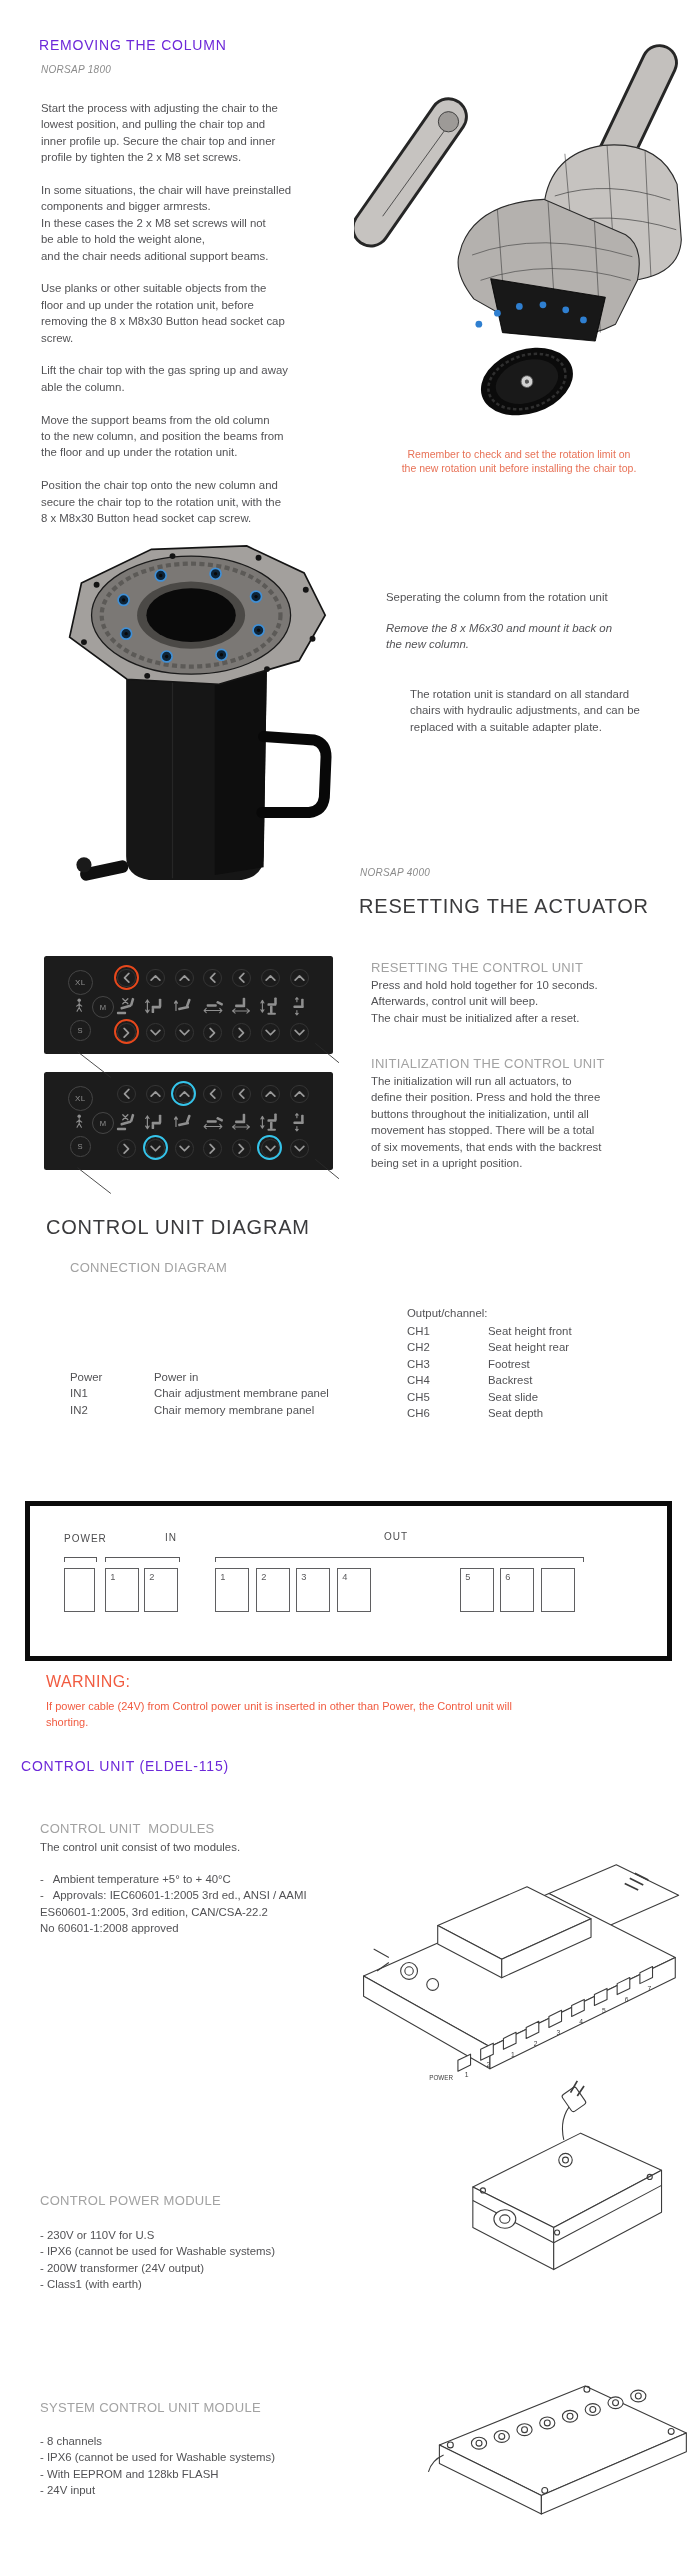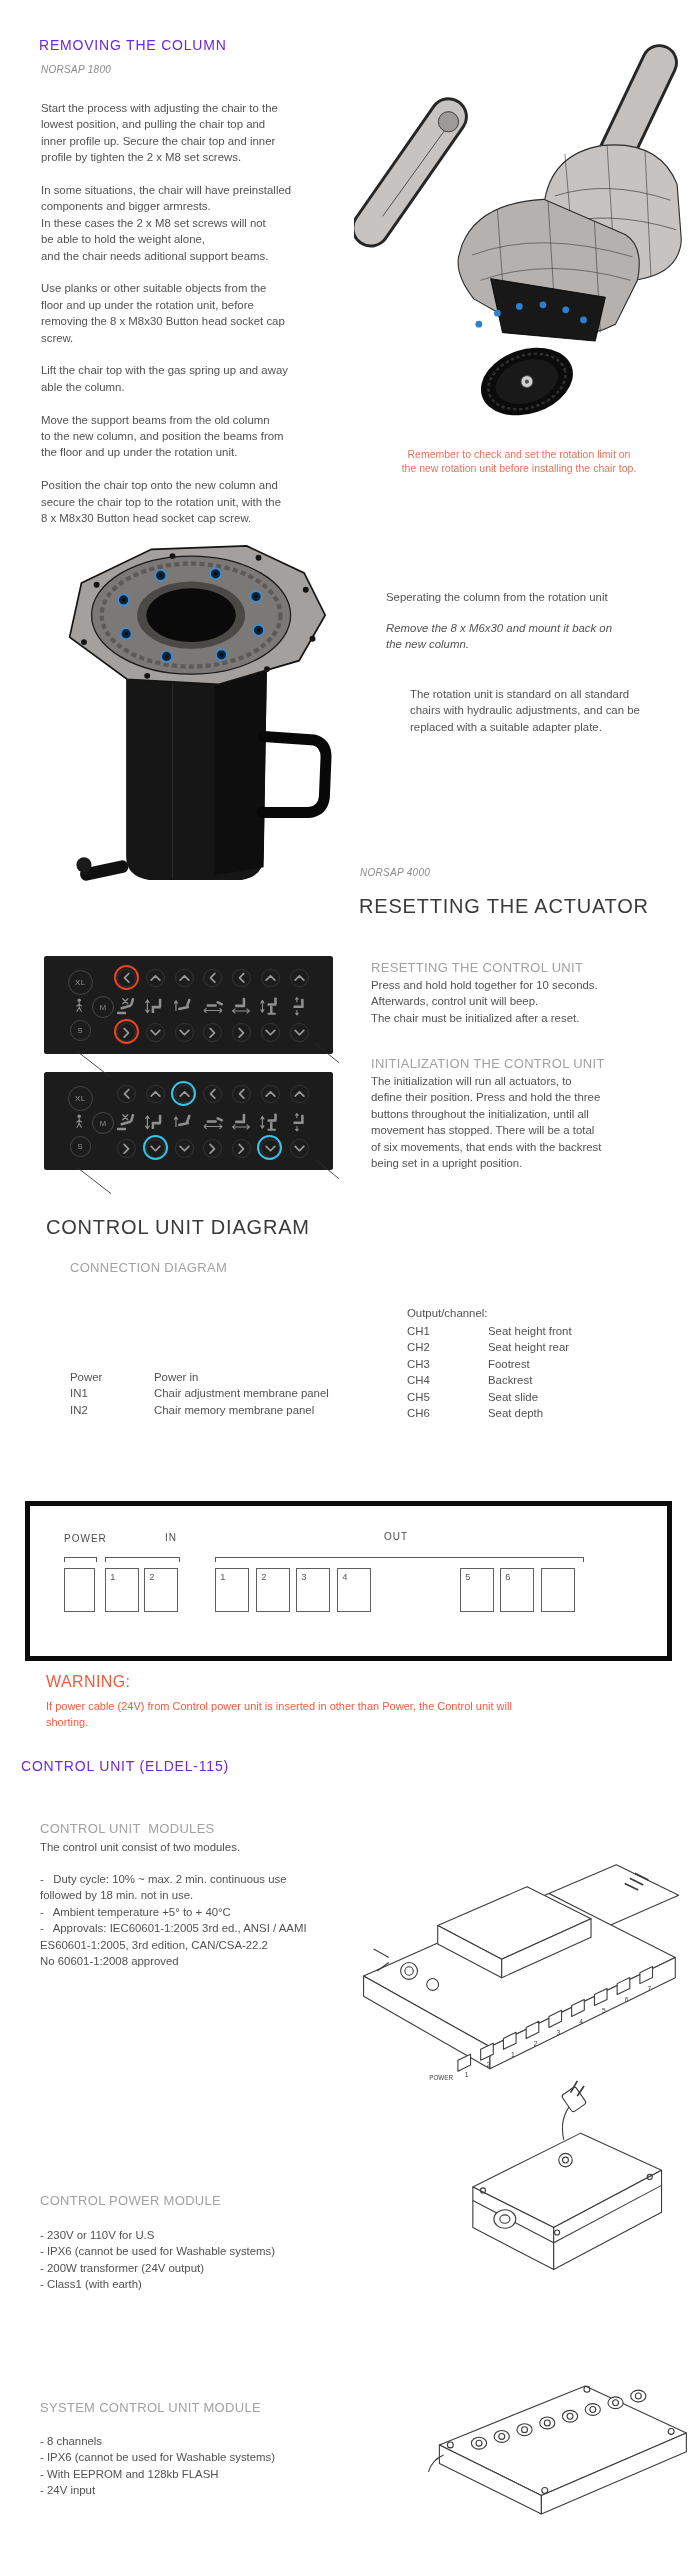--- a/index.html
+++ b/index.html
@@ -550,22 +550,20 @@
   <div class="port" style="left:541px;"></div>
 
   <div class="abs warn-title" style="left:46px;top:1673px;">WARNING:</div>
   <div class="abs warn-body" style="left:46px;top:1698px;width:608px;">If power cable (24V) from Control power unit is inserted in other than Power, the Control unit will
 shorting.</div>
 
   <div class="abs title" style="left:21px;top:1758px;">CONTROL UNIT (ELDEL-115)</div>
   <div class="abs gray-head" style="left:40px;top:1821px;">CONTROL UNIT  MODULES</div>
   <div class="abs para" style="left:40px;top:1839px;">The control unit consist of two modules.</div>
   <div class="abs" style="left:40px;top:1871px;">
-    <p class="para">-   Duty cycle: 10% ~ max. 2 min. continuous use
-followed by 18 min. not in use.</p>
     <p class="para">-   Ambient temperature +5° to + 40°C</p>
     <p class="para">-   Approvals: IEC60601-1:2005 3rd ed., ANSI / AAMI
 ES60601-1:2005, 3rd edition, CAN/CSA-22.2
 No 60601-1:2008 approved</p>
   </div>
 
   <svg class="abs" style="left:338px;top:1848px;" width="346" height="278" viewBox="0 0 410 330" fill="none" stroke="#3c3c3c" stroke-width="1.3" stroke-linejoin="round">
     <path d="M250 54 L330 20 L404 56 L322 92 Z" fill="#fff"></path>
     <path d="M352 30 l16 8 M346 36 l16 8 M340 42 l16 8" stroke-width="2"></path>
     <path d="M30 152 L250 54 L400 130 L180 236 Z" fill="#fff"></path>

